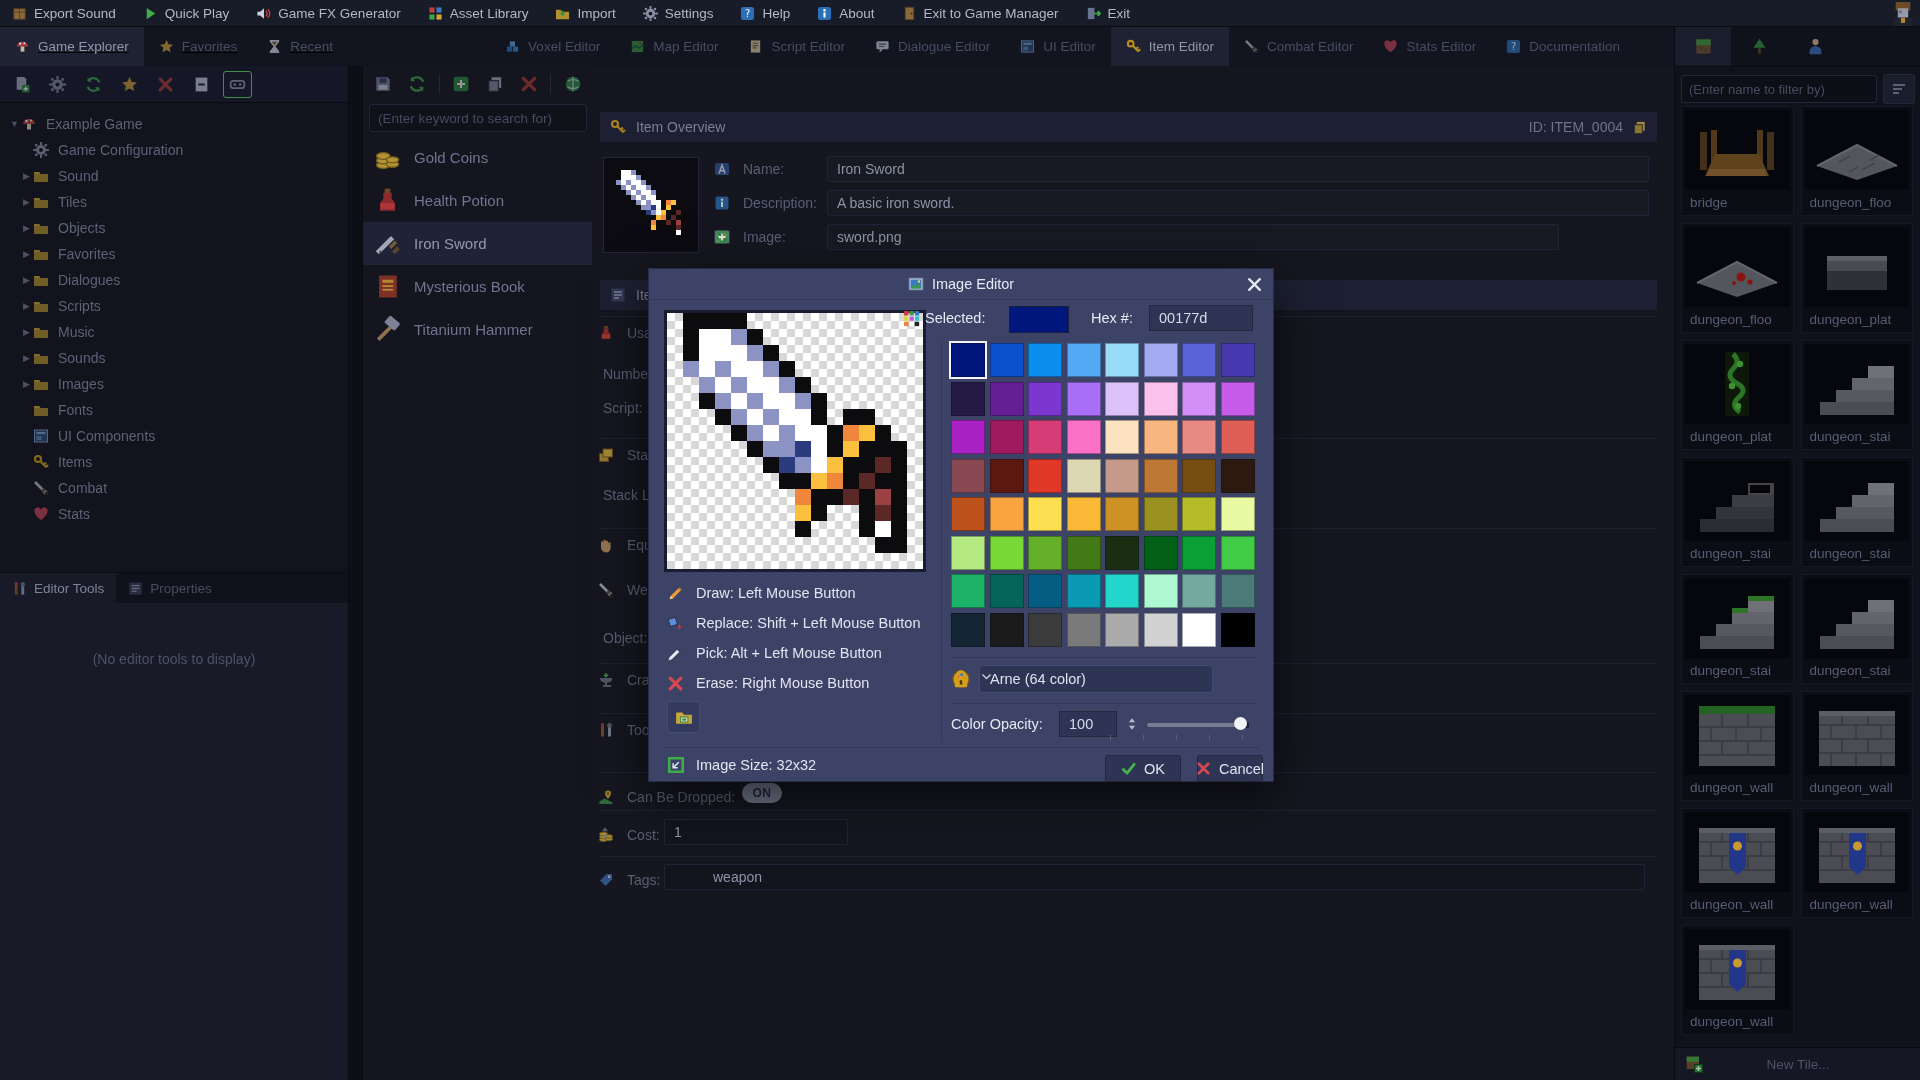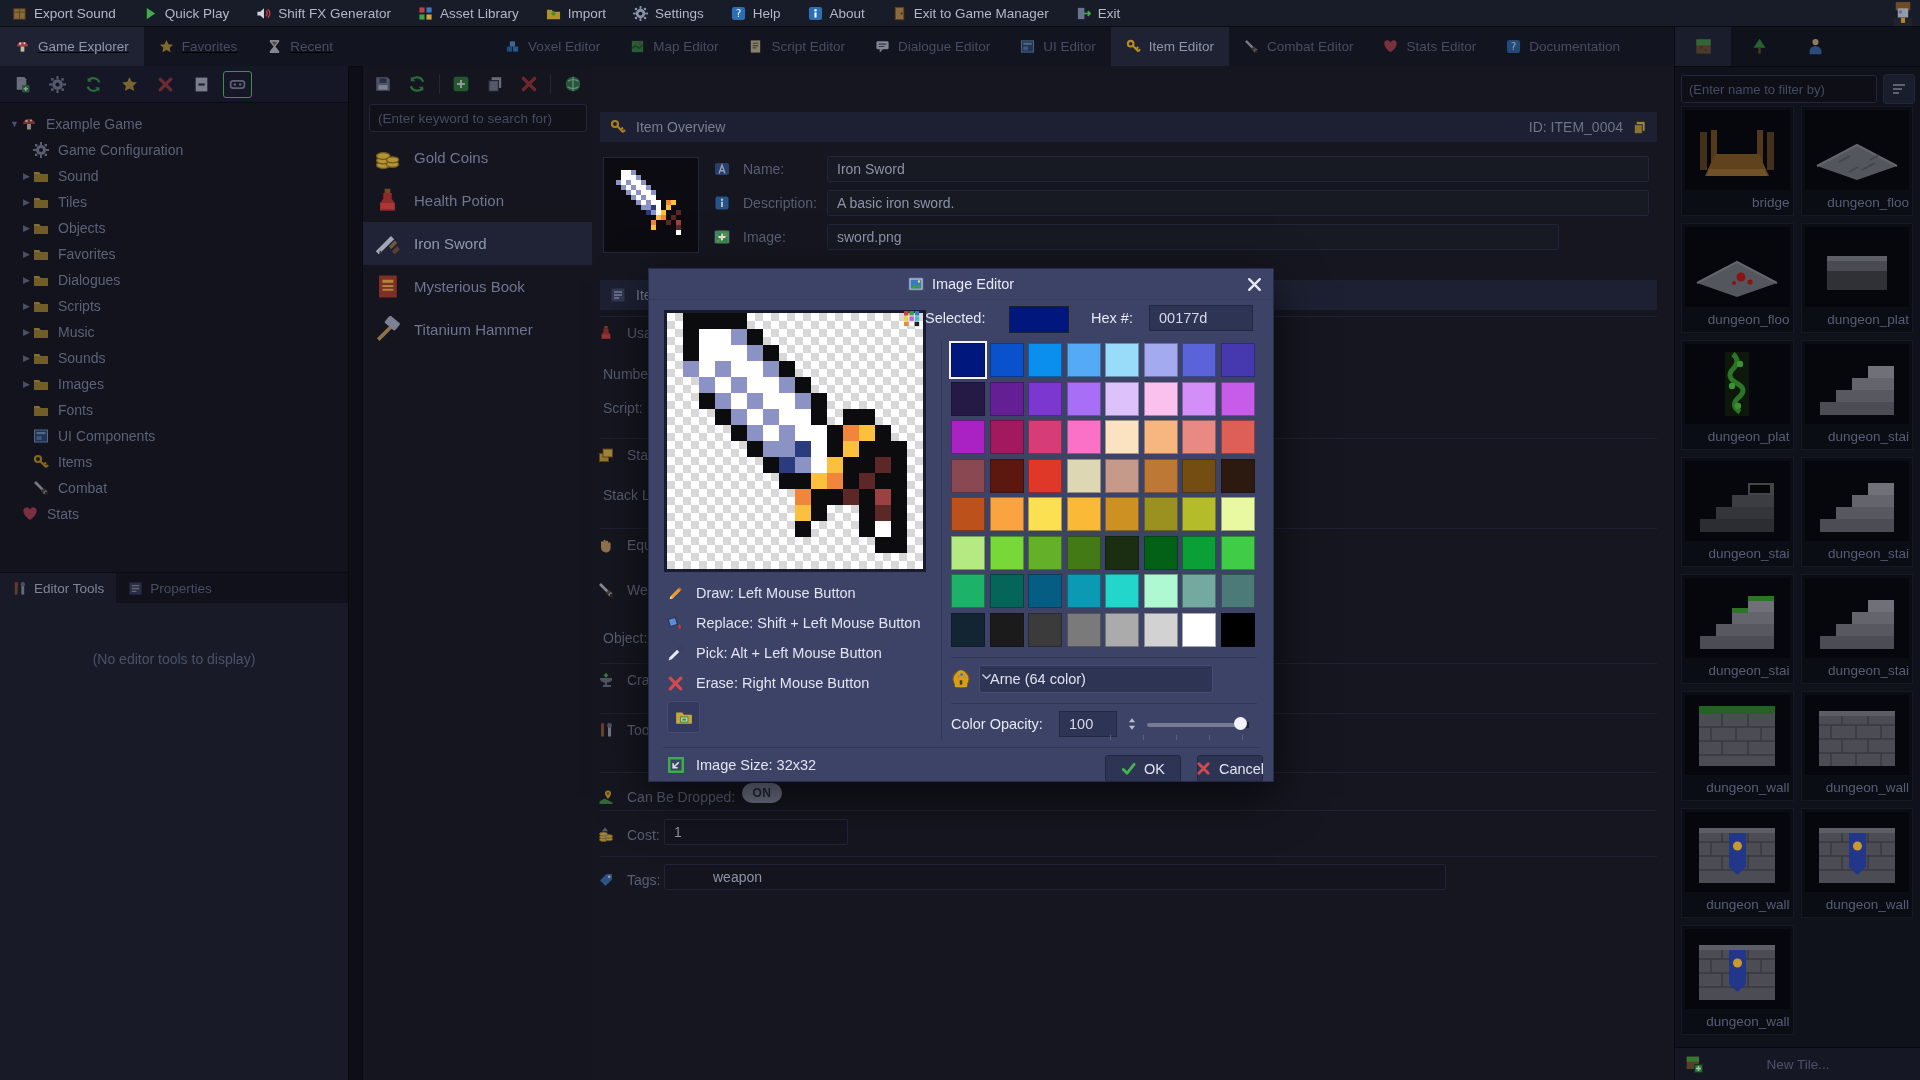--- a/index.html
+++ b/index.html
@@ -87,21 +87,21 @@
   .rp-tab{width:56px;display:flex;align-items:center;justify-content:center;}
   .rp-tab.active{background:#1a1d2b;}
   .rp-tab .ic{width:19px;height:19px;opacity:.65;}
   .rp-filter{display:flex;gap:6px;padding:7px 6px 6px;align-items:center;}
   .rp-inp{flex:1;height:26px;background:#0d0e16;border:1px solid #23263a;border-radius:3px;display:flex;align-items:center;
     padding:0 7px;font-size:13px;color:#454b63;}
   .rp-btn{width:30px;height:28px;background:#1a1d2b;border:1px solid #23263a;border-radius:3px;display:flex;
     align-items:center;justify-content:center;}
   .rp-btn .ic{width:16px;height:16px;opacity:.7;}
   #tile-grid{position:absolute;left:6px;right:8px;top:79px;bottom:33px;display:grid;grid-template-columns:1fr 1fr;
-    gap:7px;align-content:start;overflow:hidden;text-align:right;}
+    gap:7px;align-content:start;overflow:hidden;}
   .tile-card{height:108px;background:#0b0d15;border:1px solid #161925;position:relative;}
   .tile-thumb{position:absolute;left:3px;right:3px;top:3px;bottom:25px;display:flex;align-items:center;justify-content:center;
     background:#06070c;}
   .tile-thumb svg{width:92px;height:72px;}
   .tile-label{position:absolute;left:8px;right:3px;bottom:5px;font-size:13.5px;color:#575d75;white-space:nowrap;overflow:hidden;}
   .rp-bottom{position:absolute;left:0;right:0;bottom:0;height:32px;background:#151724;border-top:1px solid #090a10;
     display:flex;align-items:center;justify-content:center;font-size:13.5px;color:#4d5268;}
   .rp-bottom .ic{position:absolute;left:10px;width:18px;height:18px;opacity:.8;}
 
   
@@ -178,21 +178,21 @@
           </span>
           <span>Quick Play</span>
         </div>
         <div class="menu-item">
           <span class="ic">
             <svg viewBox="0 0 16 16">
               <path d="M1.5 6h3l4-3.5v11L4.5 10h-3z" fill="#cfd3e0"></path>
               <path d="M10.5 5c2 1.7 2 4.3 0 6M12.5 3.5c3 2.5 3 6.5 0 9" stroke="#c04040" stroke-width="1.5" fill="none"></path>
             </svg>
           </span>
-          <span>Shift FX Generator</span>
+          <span>Game FX Generator</span>
         </div>
         <div class="menu-item">
           <span class="ic">
             <svg viewBox="0 0 16 16">
               <rect x="1.5" y="1.5" width="5.5" height="5.5" fill="#c04040"></rect>
               <rect x="9" y="1.5" width="5.5" height="5.5" fill="#3a7ac4"></rect>
               <rect x="1.5" y="9" width="5.5" height="5.5" fill="#3aa44a"></rect>
               <rect x="9" y="9" width="5.5" height="5.5" fill="#d4a43a"></rect>
             </svg>
           </span>
@@ -625,21 +625,21 @@
           <span class="ic dimic">
             <svg viewBox="0 0 16 16">
               <path d="M2 2l8.5 8.5" stroke="#b8bdcc" stroke-width="2.6"></path>
               <path d="M8.5 11.5l3-3" stroke="#6a4a2a" stroke-width="2.2"></path>
               <path d="M10.5 13.5l3-3" stroke="#8a8f9f" stroke-width="2.6"></path>
               <rect x="12" y="12" width="3" height="3" fill="#3a2a14"></rect>
             </svg>
           </span>
           <span>Combat</span>
         </div>
-        <div class="tree-row" style="padding-left: 9px;">
+        <div class="tree-row" style="padding-left: 20px;">
           <span class="arrow"></span>
           <span class="ic dimic">
             <svg viewBox="0 0 16 16">
               <path d="M8 14S1.5 9.8 1.5 5.3A3.2 3.2 0 0 1 8 4a3.2 3.2 0 0 1 6.5 1.3C14.5 9.8 8 14 8 14z" fill="#bf4455"></path>
             </svg>
           </span>
           <span>Stats</span>
         </div>
       </div>
     <div class="bottom-tabs" id="bottom-tabs">
@@ -1098,21 +1098,21 @@
         </span>
     </div>
     <div class="form-row" style="top:802px;">
       <span class="ic">
           <svg viewBox="0 0 16 16">
             <path d="M2 8.5L8.5 2H14v5.5L7.5 14z" fill="#3a6ab0"></path>
             <circle cx="11.2" cy="4.8" r="1.3" fill="#cfd6e8"></circle>
           </svg>
         </span>
       <span class="flabel">Tags:</span>
-      <span class="cinput" style="width:782px;padding-left:48px;">
+      <span class="cinput" style="width:981px;padding-left:48px;">
         <span>weapon</span>
       </span>
     </div>
   </main>
 
   <aside class="right-panel">
     <div class="rp-tabs" id="rp-tabs">
         <div class="rp-tab active">
           <span class="ic">
             <svg viewBox="0 0 16 16">

